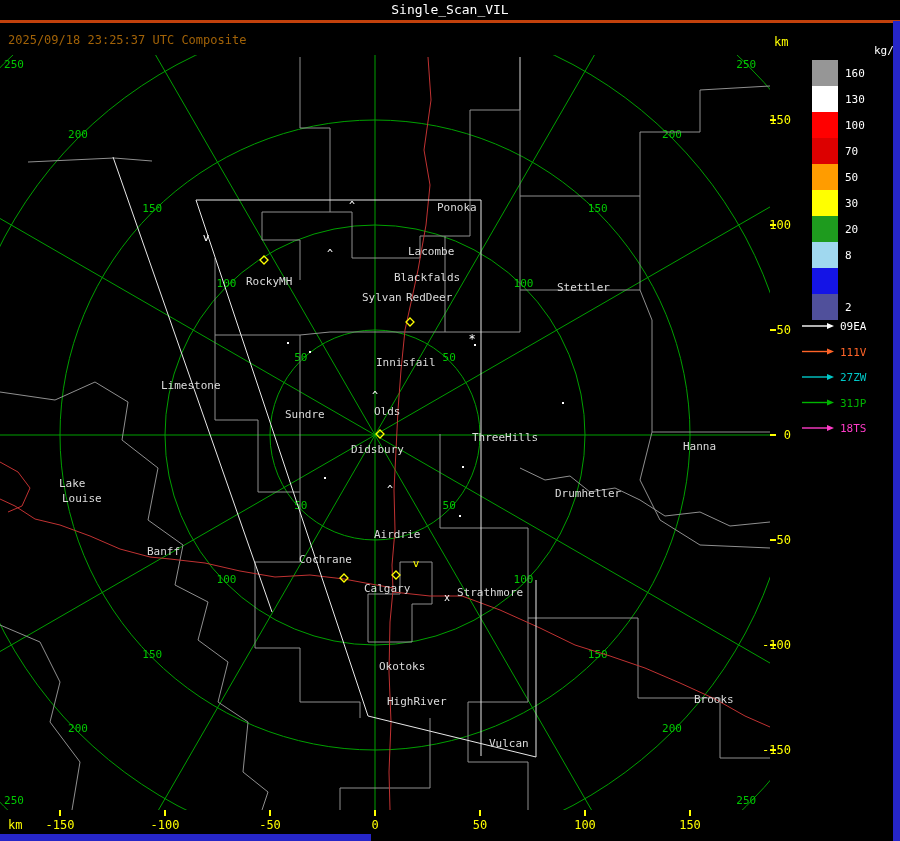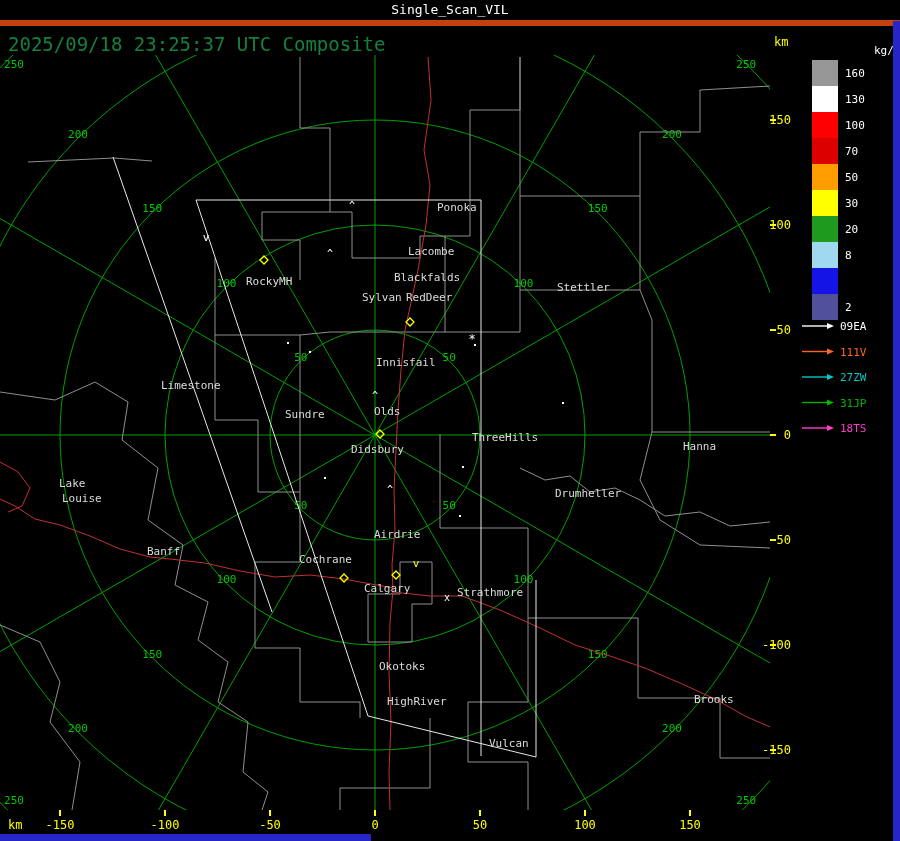--- a/index.html
+++ b/index.html
@@ -2,23 +2,23 @@
 <html><head>
 <meta charset="utf-8">
 <style>
   html,body{margin:0;padding:0;background:#000;}
   body{width:900px;height:841px;position:relative;overflow:hidden;
        font-family:"DejaVu Sans Mono",monospace;}
   .abs{position:absolute;}
   #map-svg{position:absolute;left:0;top:0;z-index:1;}
   svg text{font-family:"DejaVu Sans Mono",monospace;}
   #titlebar{position:absolute;left:0;top:0;width:900px;height:20px;
-            border-bottom:6px solid #c2410c;color:#ffffff;font-size:13px;
+            border-bottom:3px solid #c2410c;color:#ffffff;font-size:13px;
             text-align:center;line-height:20px;z-index:2;}
-  #timestamp{left:8px;top:33px;color:#15803d;font-size:19px;z-index:2;text-align:center;}
+  #timestamp{left:8px;top:33px;color:#a16207;font-size:12px;z-index:2;text-align:center;}
   #km-top{left:774px;top:35px;color:#ffff00;font-size:12px;z-index:2;}
   #kgm2{left:830px;top:44px;color:#ffffff;font-size:11px;z-index:2;margin-left:44px;}
   #km-bottom{left:8px;top:818px;color:#ffff00;font-size:12px;z-index:2;}
   #hscroll{left:0;top:834px;width:371px;height:7px;background:#2626c8;z-index:3;}
   #vscroll{left:893px;top:21px;width:7px;height:820px;background:#2626c8;z-index:3;}
 </style>
 </head>
 <body>
 
 <div id="titlebar">

